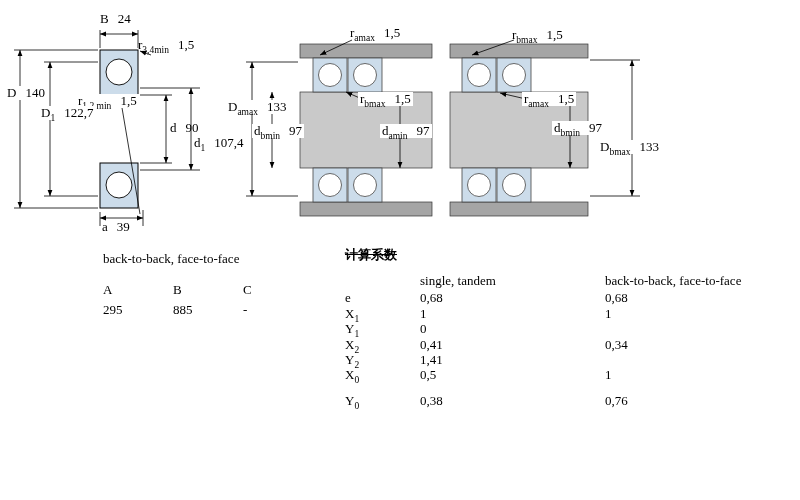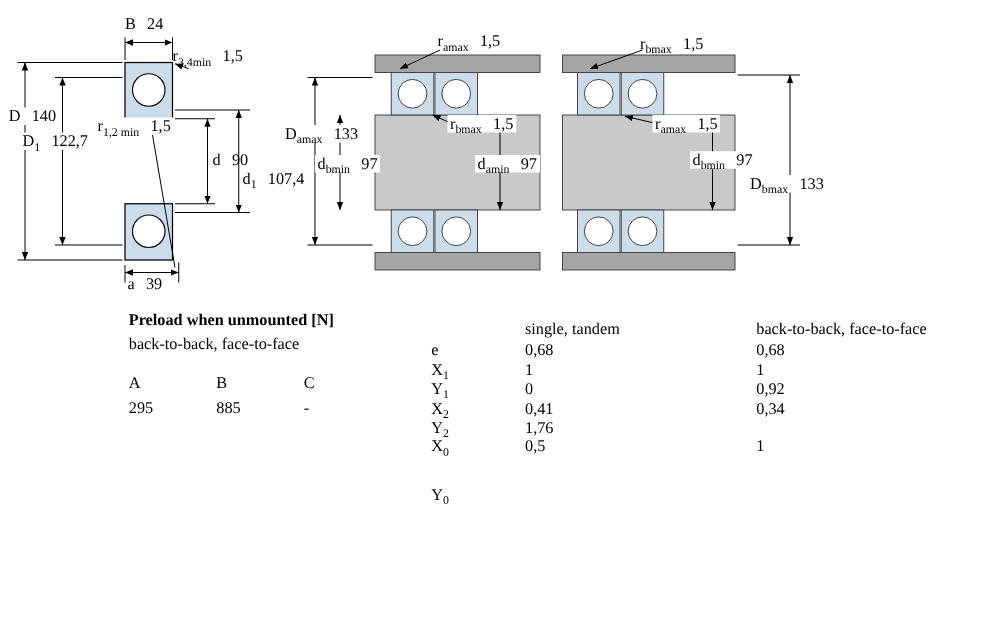--- a/index.html
+++ b/index.html
@@ -15,21 +15,21 @@
   
   .tbl{position:absolute;font-size:13px;}
   .t-title{font-weight:bold;font-size:13px;white-space:nowrap;}
   .strike{text-decoration:line-through;}
   .t-sub{margin-top:3px;white-space:nowrap;}
   .p-row{display:grid;grid-template-columns:70px 70px 70px;}
   .p-head{margin-top:15px;}
   .p-vals{margin-top:4px;font-family:Liberation Serif, serif;}
   .f-row{display:grid;grid-template-columns:75px 185px 1fr;line-height:15.4px;white-space:nowrap;}
   .f-head{margin:9px 0 2px;}
-  .f-gap{margin-top:23px;}
+  .f-gap{margin-top:10px;}
   .f-sym sub{font-size:9.5px;line-height:0;}
 </style>
 </head>
 <body>
 
 <div class="stage">
 
   <svg class="art" width="800" height="245" viewBox="0 0 800 245">
     <defs>
       <marker id="arr" viewBox="0 0 10 10" refX="10" refY="5" markerWidth="8" markerHeight="8" orient="auto-start-reverse">
@@ -106,84 +106,85 @@
       <line x1="570" y1="92" x2="570" y2="168" marker-start="url(#arr)" marker-end="url(#arr)"></line>
       <line x1="514" y1="40" x2="472" y2="55" marker-end="url(#arr)"></line>
       <line x1="526" y1="99" x2="500" y2="93" marker-end="url(#arr)"></line>
     </g>
   </svg>
 
   <div class="lbl" style="left:100px;top:12px"><span class="sym"><span>B</span><sub></sub></span><span class="val">24</span></div>
   <div class="lbl" style="left:138px;top:38px"><span class="sym"><span>r</span><sub>3,4min</sub></span><span class="val">1,5</span></div>
   <div class="lbl wbg" style="left:5px;top:86px"><span class="sym"><span>D</span><sub></sub></span><span class="val">140</span></div>
   <div class="lbl wbg" style="left:76px;top:94px"><span class="sym"><span>r</span><sub>1,2 min</sub></span><span class="val">1,5</span></div>
-  <div class="lbl wbg" style="left:16px;top:106px"><span class="sym"><span>D</span><sub>1</sub></span><span class="val">122,7</span></div>
+  <div class="lbl wbg" style="left:39px;top:106px"><span class="sym"><span>D</span><sub>1</sub></span><span class="val">122,7</span></div>
   <div class="lbl" style="left:170px;top:121px"><span class="sym"><span>d</span><sub></sub></span><span class="val">90</span></div>
   <div class="lbl" style="left:194px;top:136px"><span class="sym"><span>d</span><sub>1</sub></span><span class="val">107,4</span></div>
   <div class="lbl" style="left:102px;top:220px"><span class="sym"><span>a</span><sub></sub></span><span class="val">39</span></div>
 
   <div class="lbl" style="left:350px;top:26px"><span class="sym"><span>r</span><sub>amax</sub></span><span class="val">1,5</span></div>
   <div class="lbl wbg" style="left:226px;top:100px"><span class="sym"><span>D</span><sub>amax</sub></span><span class="val">133</span></div>
   <div class="lbl wbg" style="left:358px;top:92px"><span class="sym"><span>r</span><sub>bmax</sub></span><span class="val">1,5</span></div>
   <div class="lbl wbg" style="left:252px;top:124px"><span class="sym"><span>d</span><sub>bmin</sub></span><span class="val">97</span></div>
   <div class="lbl wbg" style="left:380px;top:124px"><span class="sym"><span>d</span><sub>amin</sub></span><span class="val">97</span></div>
 
   <div class="lbl" style="left:512px;top:28px"><span class="sym"><span>r</span><sub>bmax</sub></span><span class="val">1,5</span></div>
   <div class="lbl wbg" style="left:522px;top:92px"><span class="sym"><span>r</span><sub>amax</sub></span><span class="val">1,5</span></div>
   <div class="lbl wbg" style="left:552px;top:121px"><span class="sym"><span>d</span><sub>bmin</sub></span><span class="val">97</span></div>
   <div class="lbl wbg" style="left:598px;top:140px"><span class="sym"><span>D</span><sub>bmax</sub></span><span class="val">133</span></div>
 
   <div class="tbl" style="left:103px;top:248px">
-    <div class="t-title">Preload when unmounted [N]</div>
     <div class="t-sub">back-to-back, face-to-face</div>
     <div class="p-row p-head">
       <span>A</span>
       <span>B</span>
       <span>C</span>
     </div>
     <div class="p-row p-vals">
       <span>295</span>
       <span>885</span>
       <span>-</span>
     </div>
   </div>
 
   <div class="tbl" style="left:345px;top:246px">
+    <div class="t-title strike">计算系数</div>
     <div class="f-row f-head">
       <span></span>
       <span>single, tandem</span>
       <span>back-to-back, face-to-face</span>
     </div>
     <div class="f-row">
       <span class="f-sym"><span>e</span><sub></sub></span>
       <span>0,68</span>
       <span>0,68</span>
     </div>
     <div class="f-row">
       <span class="f-sym"><span>X</span><sub>1</sub></span>
       <span>1</span>
       <span>1</span>
     </div>
     <div class="f-row">
       <span class="f-sym"><span>Y</span><sub>1</sub></span>
       <span>0</span>
-      <span>0,92</span>
     </div>
     <div class="f-row">
       <span class="f-sym"><span>X</span><sub>2</sub></span>
       <span>0,41</span>
       <span>0,34</span>
     </div>
     <div class="f-row">
       <span class="f-sym"><span>Y</span><sub>2</sub></span>
-      <span>1,76</span>
+      <span>1,41</span>
     </div>
     <div class="f-row">
       <span class="f-sym"><span>X</span><sub>0</sub></span>
       <span>0,5</span>
       <span>1</span>
     </div>
     <div class="f-row f-gap">
       <span class="f-sym"><span>Y</span><sub>0</sub></span>
+      <span>0,38</span>
+      <span>0,76</span>
     </div>
   </div>
 
 </div>
 
 </body></html>

